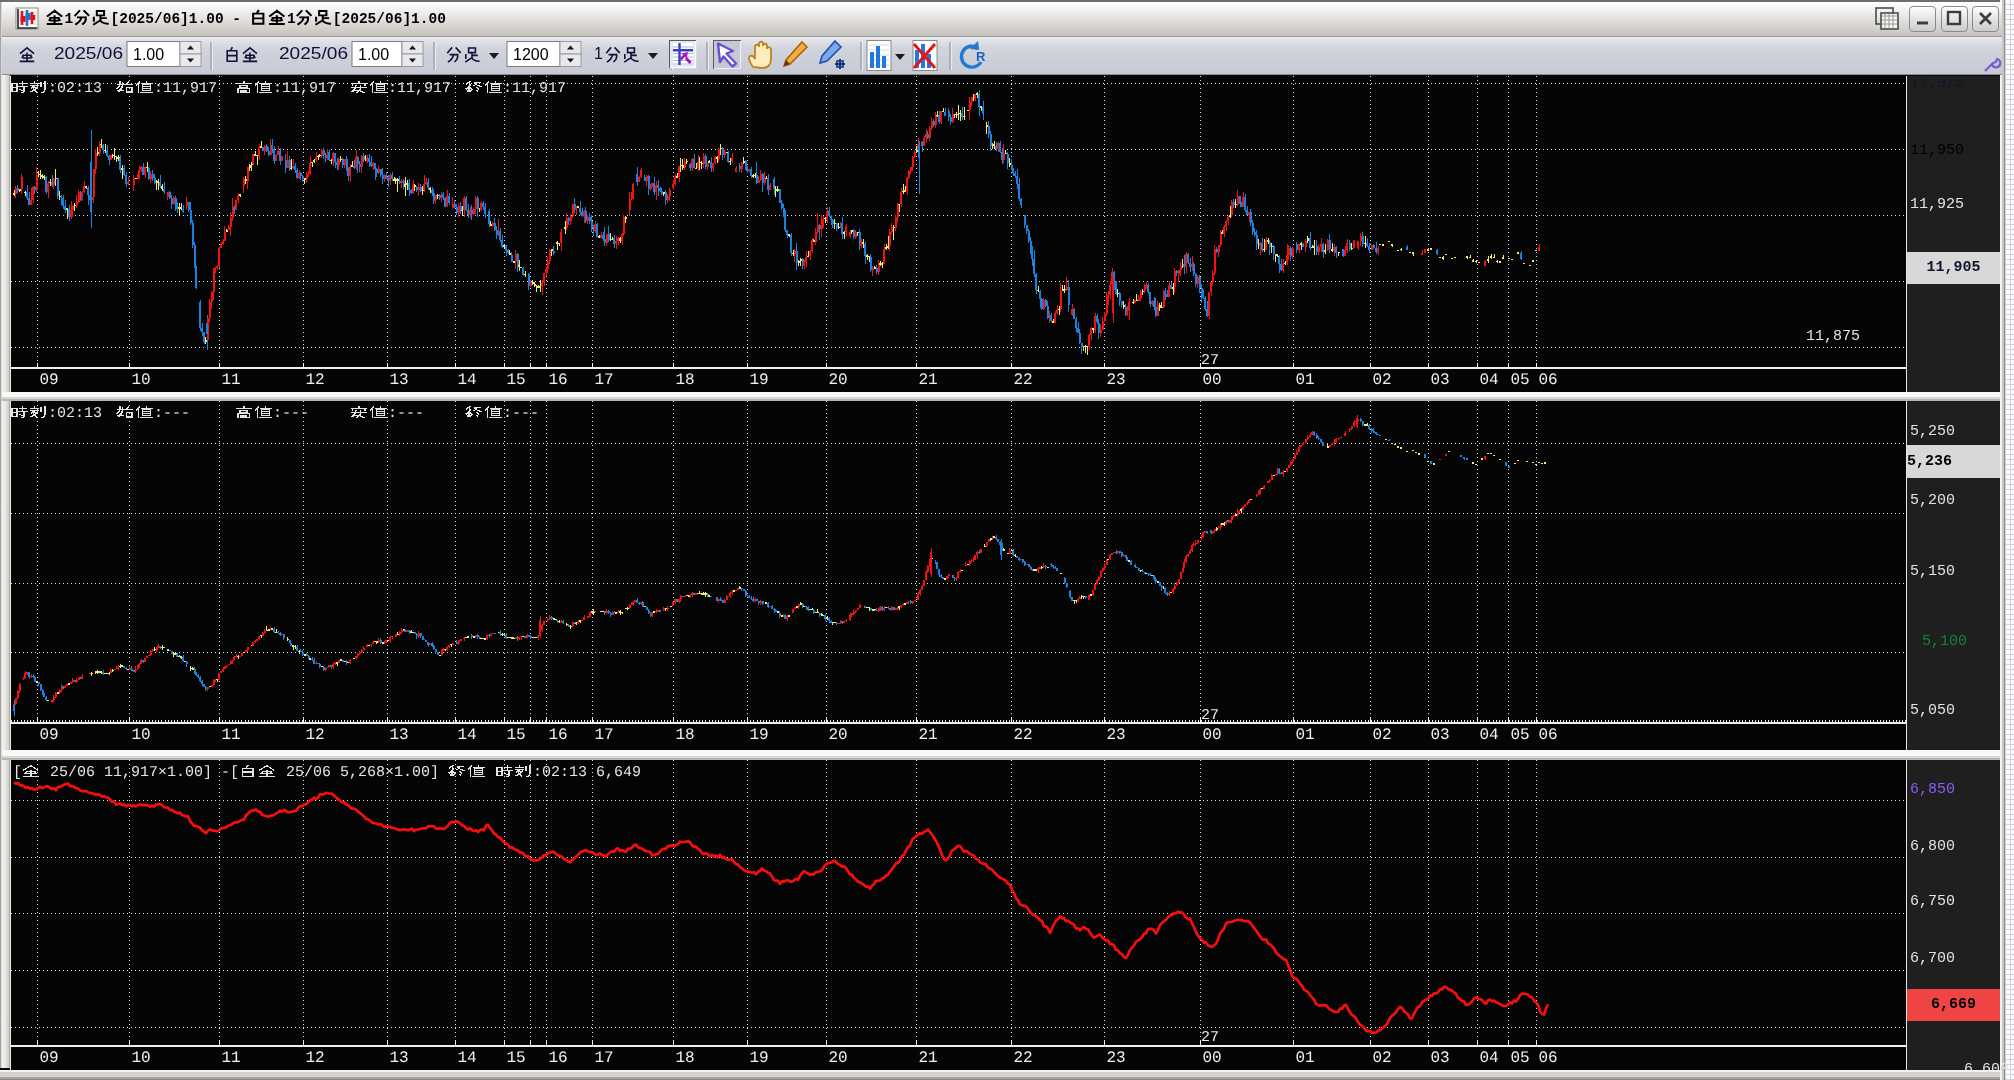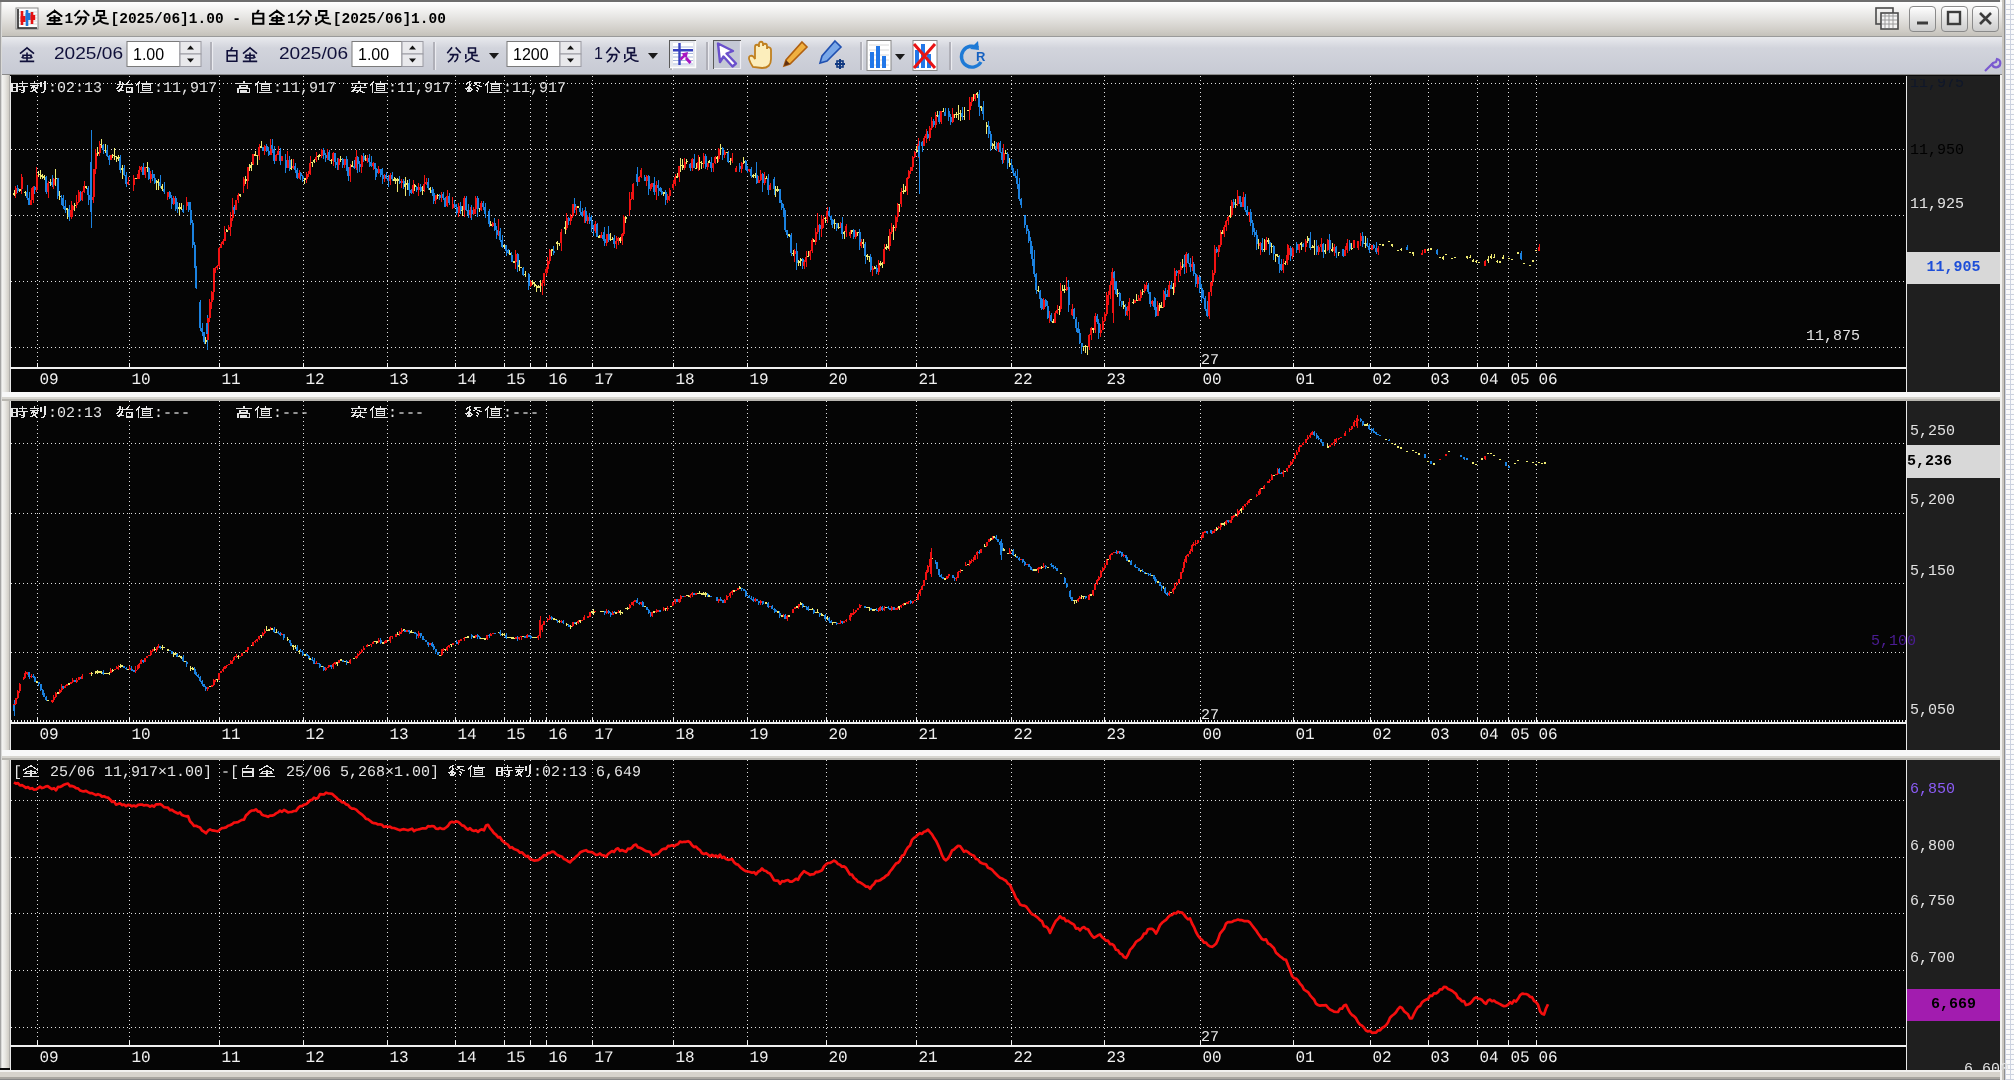--- a/index.html
+++ b/index.html
@@ -180,32 +180,32 @@
 <div style="position:absolute;left:2px;top:750px;width:1998px;height:10px;background:linear-gradient(#f8f8f8 0 6px,#d8d6d0 6px 8px,#b8b6b0 8px)"></div>
 <div style="position:absolute;left:1907px;top:76px;width:93px;height:316px;background:#1f1f1f"></div>
 <div style="position:absolute;left:1907px;top:401px;width:93px;height:349px;background:#1f1f1f"></div>
 <div style="position:absolute;left:1907px;top:760px;width:93px;height:310px;background:#1f1f1f"></div>
 <div style="position:absolute;left:1907px;top:79px;width:93px;height:11px;overflow:hidden">
     <div style="position:absolute;left:3px;top:-4px;font:15px 'Liberation Mono';color:#0f172a">11,975</div>
   </div>
 <div style="position:absolute;left:1910px;top:142px;font:15px 'Liberation Mono';color:#000000">11,950</div>
 <div style="position:absolute;left:1910px;top:196px;font:15px 'Liberation Mono';color:#e2e2e2">11,925</div>
 <div style="position:absolute;left:1806px;top:328px;font:15px 'Liberation Mono';color:#e2e2e2">11,875</div>
-<div style="position:absolute;left:1907px;top:252px;width:93px;height:32px;background:#d8d8d8;color:#1d4ed8;font:bold 15px 'Liberation Mono';text-align:center;line-height:32px">11,905</div>
+<div style="position:absolute;left:1907px;top:252px;width:93px;height:32px;background:#d8d8d8;color:#0f172a;font:bold 15px 'Liberation Mono';text-align:center;line-height:32px">11,905</div>
 <div style="position:absolute;left:1910px;top:423px;font:15px 'Liberation Mono';color:#e2e2e2">5,250</div>
 <div style="position:absolute;left:1910px;top:492px;font:15px 'Liberation Mono';color:#e2e2e2">5,200</div>
 <div style="position:absolute;left:1910px;top:563px;font:15px 'Liberation Mono';color:#e2e2e2">5,150</div>
-<div style="position:absolute;left:1871px;top:633px;font:15px 'Liberation Mono';color:#4c1d95">5,100</div>
+<div style="position:absolute;left:1922px;top:633px;font:15px 'Liberation Mono';color:#15803d">5,100</div>
 <div style="position:absolute;left:1910px;top:702px;font:15px 'Liberation Mono';color:#e2e2e2">5,050</div>
 <div style="position:absolute;left:1907px;top:445px;width:93px;height:33px;background:#d8d8d8;color:#000;font:bold 15px 'Liberation Mono';text-align:left;line-height:33px">5,236</div>
 <div style="position:absolute;left:1910px;top:781px;font:15px 'Liberation Mono';color:#8b5cf6">6,850</div>
 <div style="position:absolute;left:1910px;top:838px;font:15px 'Liberation Mono';color:#e2e2e2">6,800</div>
 <div style="position:absolute;left:1910px;top:893px;font:15px 'Liberation Mono';color:#e2e2e2">6,750</div>
 <div style="position:absolute;left:1910px;top:950px;font:15px 'Liberation Mono';color:#e2e2e2">6,700</div>
-<div style="position:absolute;left:1907px;top:989px;width:93px;height:32px;background:#a21caf;color:#000;font:bold 15px 'Liberation Mono';text-align:center;line-height:32px">6,669</div>
+<div style="position:absolute;left:1907px;top:989px;width:93px;height:32px;background:#ef4444;color:#000;font:bold 15px 'Liberation Mono';text-align:center;line-height:32px">6,669</div>
 <div style="position:absolute;left:1961px;top:1058px;width:93px;height:12px;overflow:hidden">
     <div style="position:absolute;left:3px;top:3px;font:15px 'Liberation Mono';color:#e2e2e2">6,600</div>
   </div>
 <svg width="2014" height="1080" viewBox="0 0 2014 1080" style="position:absolute;left:0;top:0;opacity:0.999" shape-rendering="crispEdges" text-rendering="geometricPrecision">
     <g stroke="#e2e2e2" stroke-width="1" stroke-dasharray="1.4 2.6">
       <path d="M37.5 76.0V368.0"></path>
       <path d="M129.5 76.0V368.0"></path>
       <path d="M219.5 76.0V368.0"></path>
       <path d="M303.5 76.0V368.0"></path>
       <path d="M387.5 76.0V368.0"></path>

